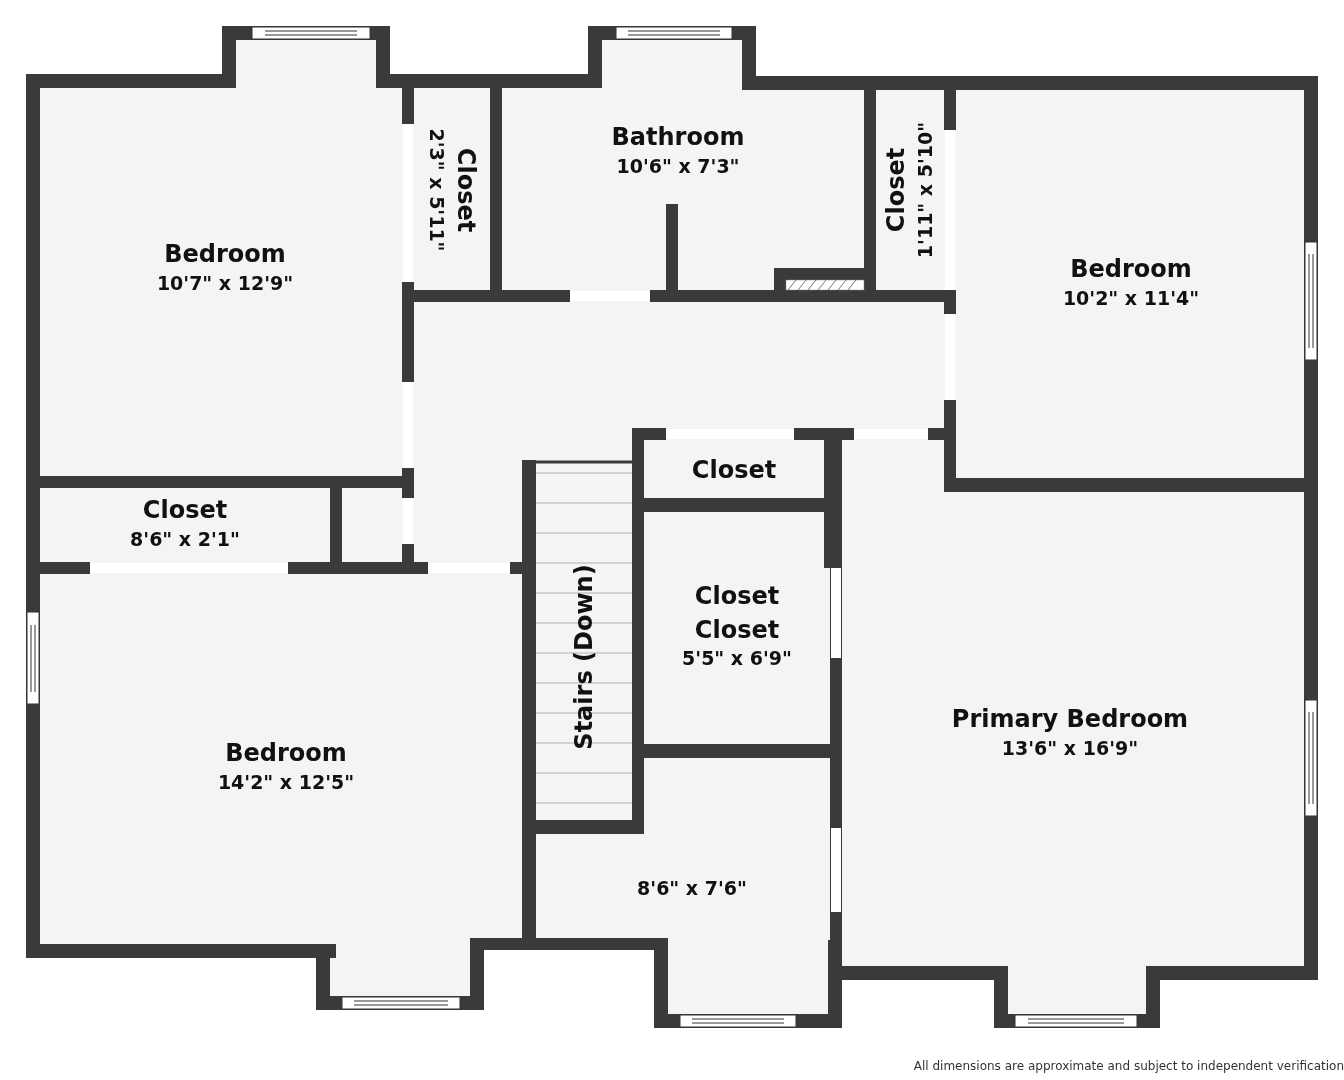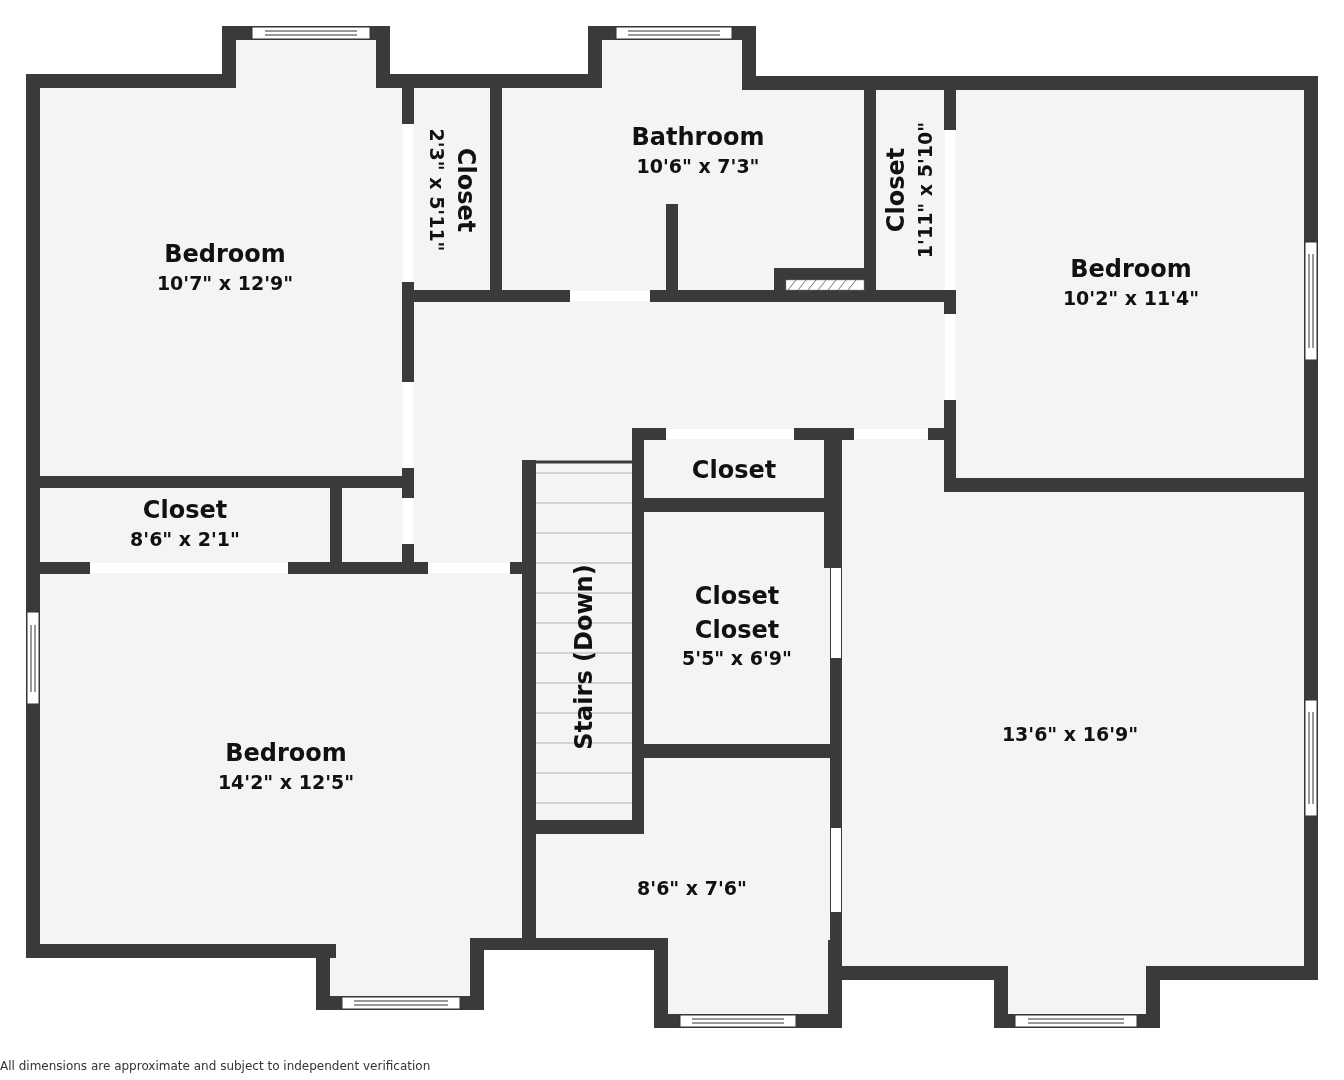--- a/index.html
+++ b/index.html
@@ -3,21 +3,21 @@
 <meta charset="utf-8">
 <style>
   html, body { margin:0; padding:0; background:#ffffff; }
   body { width:1344px; height:1080px; position:relative; overflow:hidden; font-family:"DejaVu Sans", sans-serif; }
   svg.plan { position:absolute; left:0; top:0; }
   .lbl { position:absolute; text-align:center; color:#111; font-weight:bold; line-height:1.15; transform:translate(-50%,-50%); white-space:nowrap; }
   .lbl .name { font-size:24px; display:block; }
   .lbl .dim { font-size:19px; display:block; margin-top:4px; }
   .vert { transform:translate(-50%,-50%) rotate(90deg); }
   .vertl { transform:translate(-50%,-50%) rotate(-90deg); }
-  .footer { position:absolute; left:0; width:1344px; top:1059px; text-align:left; font-size:12px; color:#333; }
+  .footer { position:absolute; left:0; width:1344px; top:1059px; text-align:right; font-size:12px; color:#333; }
 </style>
 </head>
 <body>
 
 <svg class="plan" width="1344" height="1080" viewBox="0 0 1344 1080">
 
   <g fill="#f4f4f4">
     <rect x="32" y="80" width="1280" height="880"></rect>
     <rect x="228" y="28" width="156" height="60"></rect>
     <rect x="594" y="28" width="156" height="60"></rect>
@@ -176,21 +176,21 @@
 <div class="lbl" style="left:225px; top:268px;">
   <span class="name">Bedroom</span>
   <span class="dim">10'7" x 12'9"</span>
 </div>
 
 <div class="lbl vert" style="left:452px; top:190px;">
   <span class="name">Closet</span>
   <span class="dim">2'3" x 5'11"</span>
 </div>
 
-<div class="lbl" style="left:678px; top:151px;margin-left:20px;">
+<div class="lbl" style="left:678px; top:151px;">
   <span class="name">Bathroom</span>
   <span class="dim">10'6" x 7'3"</span>
 </div>
 
 <div class="lbl vertl" style="left:910px; top:190px;">
   <span class="name">Closet</span>
   <span class="dim">1'11" x 5'10"</span>
 </div>
 
 <div class="lbl" style="left:1131px; top:283px;">
@@ -216,20 +216,21 @@
 <div class="lbl vertl" style="left:585px; top:657px;">
   <span class="name">Stairs (Down)</span>
 </div>
 
 <div class="lbl" style="left:286px; top:767px;">
   <span class="name">Bedroom</span>
   <span class="dim">14'2" x 12'5"</span>
 </div>
 
 <div class="lbl" style="left:1070px; top:733px;">
+  <span class="name">Primary Bedroom</span>
   <span class="dim">13'6" x 16'9"</span>
 </div>
 
 <div class="lbl" style="left:692px; top:887px;">
   <span class="dim">8'6" x 7'6"</span>
 </div>
 
 <div class="footer">All dimensions are approximate and subject to independent verification</div>
 
 </body></html>

